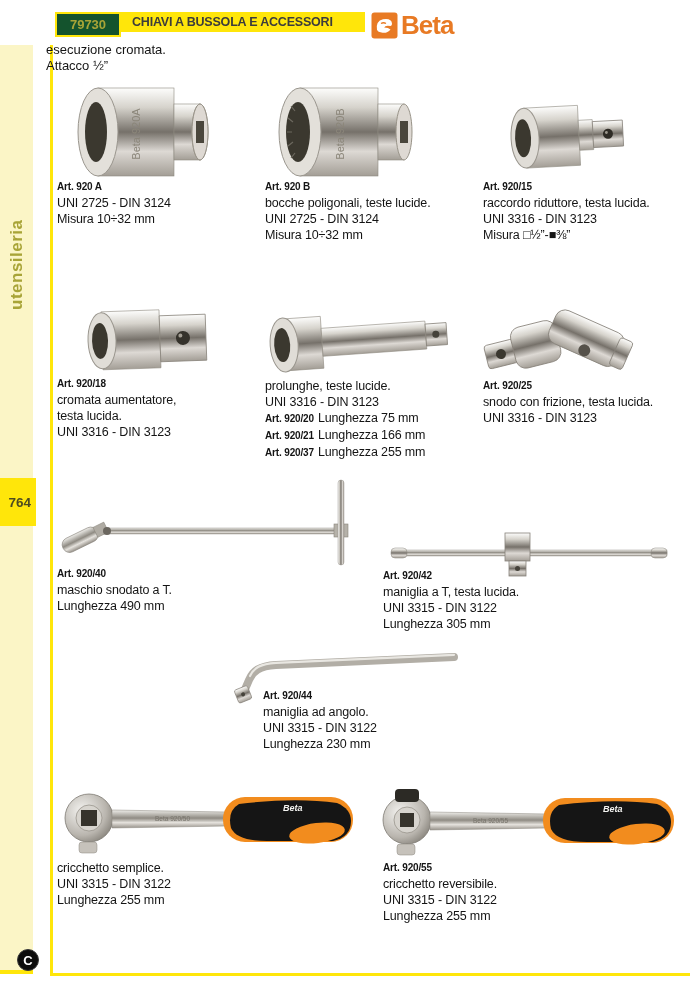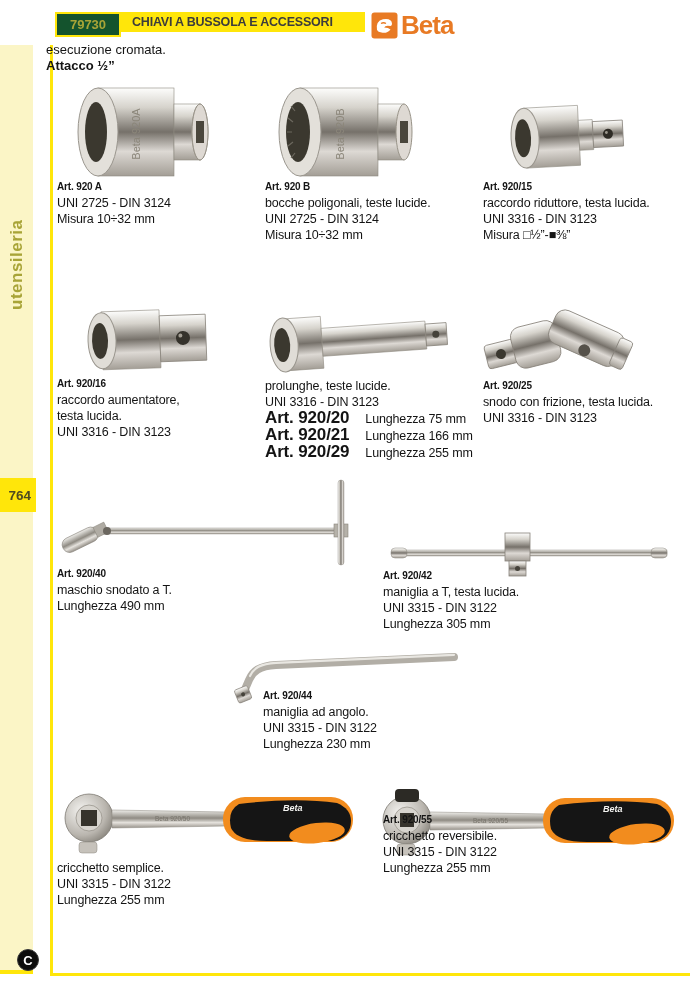--- a/index.html
+++ b/index.html
@@ -11,21 +11,21 @@
   .side-col{position:absolute;left:0;top:45px;width:33px;height:925px;background:#fbf5c6;border-bottom:4px solid #ffe60a;}
   .v-line{position:absolute;left:50px;top:45px;width:3px;height:931px;background:#ffe60a;}
   .h-line{position:absolute;left:50px;top:973px;width:640px;height:3px;background:#ffe60a;}
   .v-label{
     position:absolute;left:0;top:180px;width:33px;height:170px;
     display:flex;align-items:center;justify-content:center;
     writing-mode:vertical-rl;transform:rotate(180deg);
     font-size:17px;font-weight:bold;color:#a8a437;letter-spacing:.5px;
   }
   .page-num{
-    position:absolute;left:0;top:478px;width:36px;height:34px;background:#ffe60a;
+    position:absolute;left:0;top:478px;width:36px;height:48px;background:#ffe60a;
     display:flex;align-items:center;justify-content:flex-end;padding-right:5px;box-sizing:border-box;
     font-size:13.5px;font-weight:bold;color:#4e4c20;
   }
   .corner-mark{
     position:absolute;left:17px;top:949px;width:22px;height:22px;border-radius:50%;
     background:#0c0c0c;color:#ffffff;display:flex;align-items:center;justify-content:center;
     font-size:13px;font-weight:bold;border:1px solid #3a3a3a;box-sizing:border-box;
   }
   
   .code-box{
@@ -35,25 +35,25 @@
   }
   .title-bar{
     position:absolute;left:121px;top:12px;width:244px;height:20px;background:#ffe60a;
     display:flex;align-items:center;padding-left:11px;box-sizing:border-box;
     font-size:12.5px;font-weight:bold;color:#3c3c3c;letter-spacing:-0.2px;
   }
   .brand{position:absolute;left:371px;top:10px;height:30px;display:flex;align-items:center;gap:3px;}
   .brand-word{font-size:26px;font-weight:bold;color:#e87a24;letter-spacing:-1px;line-height:28px;}
   
   .intro{position:absolute;left:46px;top:42px;font-size:13px;line-height:16px;color:#141414;}
-  .intro .b{font-weight:bold;}
+  .intro .b{font-weight:normal;}
   
   .tb{position:absolute;width:215px;font-size:12.5px;line-height:16px;color:#141414;letter-spacing:-0.15px;}
   .art{font-size:10px;font-weight:bold;}
-  .tb .inline-art{font-size:17px;font-weight:bold;margin-right:16px;}
+  .tb .inline-art{font-size:10px;font-weight:bold;margin-right:4px;}
   
   .ph{position:absolute;}
   svg{display:block;}
 </style>
 </head>
 <body>
 
 <div id="page">
 
   <svg width="0" height="0" style="position:absolute" aria-hidden="true">
@@ -273,37 +273,37 @@
   </div>
 
   <div class="tb" style="left:483px;top:179px">
     <div class="art">Art. 920/15</div>
     <div>raccordo riduttore, testa lucida.</div>
     <div>UNI 3316 - DIN 3123</div>
     <div>Misura □½”-■⅜”</div>
   </div>
 
   <div class="tb" style="left:57px;top:376px">
-    <div class="art">Art. 920/16</div>
-    <div>raccordo aumentatore,</div>
+    <div class="art">Art. 920/18</div>
+    <div>cromata aumentatore,</div>
     <div>testa lucida.</div>
     <div>UNI 3316 - DIN 3123</div>
   </div>
 
   <div class="tb" style="left:265px;top:378px">
     <div>prolunghe, teste lucide.</div>
     <div>UNI 3316 - DIN 3123</div>
     <div>
       <span class="inline-art">Art. 920/20</span><span>Lunghezza 75 mm</span>
     </div>
     <div>
       <span class="inline-art">Art. 920/21</span><span>Lunghezza 166 mm</span>
     </div>
     <div>
-      <span class="inline-art">Art. 920/29</span><span>Lunghezza 255 mm</span>
+      <span class="inline-art">Art. 920/37</span><span>Lunghezza 255 mm</span>
     </div>
   </div>
 
   <div class="tb" style="left:483px;top:378px">
     <div class="art">Art. 920/25</div>
     <div>snodo con frizione, testa lucida.</div>
     <div>UNI 3316 - DIN 3123</div>
   </div>
 
   <div class="tb" style="left:57px;top:566px">
@@ -325,20 +325,20 @@
     <div>UNI 3315 - DIN 3122</div>
     <div>Lunghezza 230 mm</div>
   </div>
 
   <div class="tb" style="left:57px;top:860px">
     <div>cricchetto semplice.</div>
     <div>UNI 3315 - DIN 3122</div>
     <div>Lunghezza 255 mm</div>
   </div>
 
-  <div class="tb" style="left:383px;top:812px">
+  <div class="tb" style="left:383px;top:860px">
     <div class="art">Art. 920/55</div>
     <div>cricchetto reversibile.</div>
     <div>UNI 3315 - DIN 3122</div>
     <div>Lunghezza 255 mm</div>
   </div>
 
 </div>
 
 </body></html>

